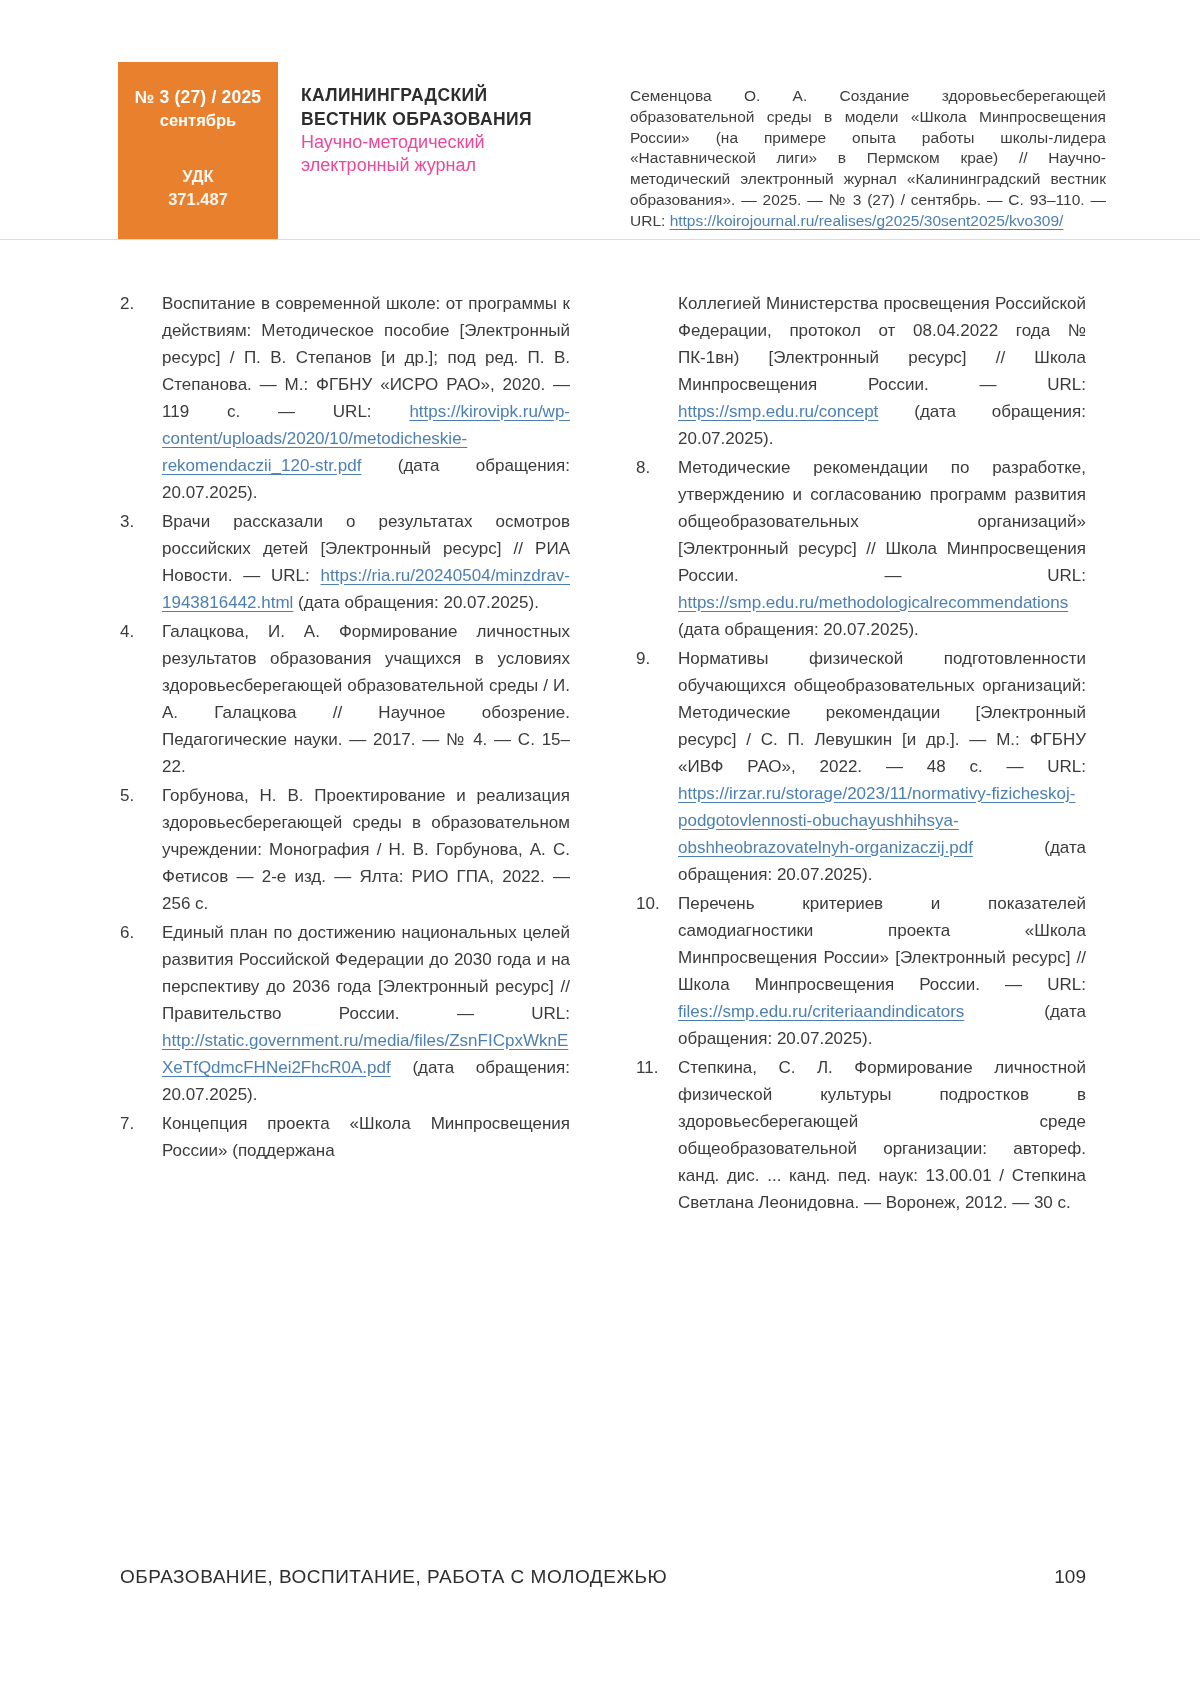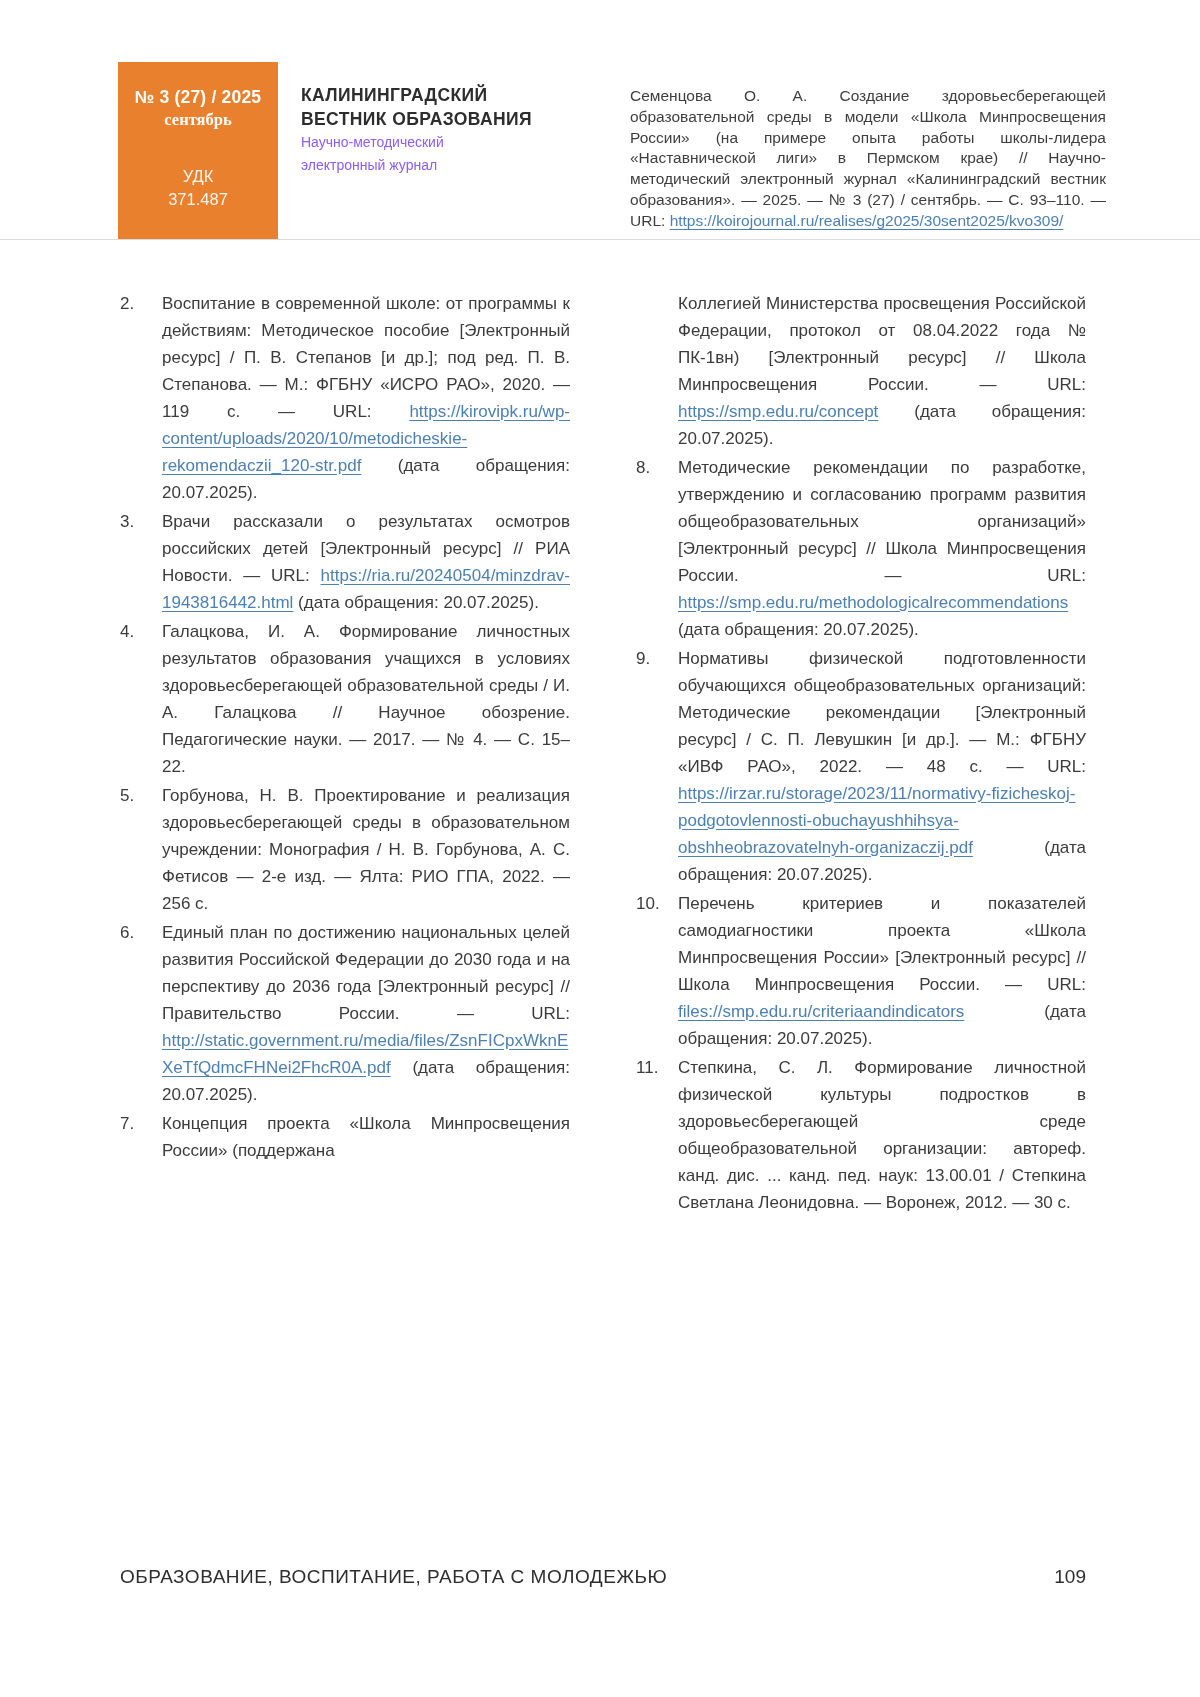--- a/index.html
+++ b/index.html
@@ -11,26 +11,26 @@
     color:var(--text,#3b3b3b);
     overflow:hidden;
   }
   
   .issue-box{
     position:absolute;left:118px;top:62px;width:160px;height:177px;
     background:var(--accent,#e8802e);
     color:#ffffff;text-align:center;box-sizing:border-box;padding-top:23px;
   }
   .issue-num{font-size:17.5px;font-weight:700;letter-spacing:.2px;line-height:24px;}
-  .issue-month{font-size:16.5px;font-weight:700;line-height:22px;font-family:Liberation Serif, serif;}
-  .udk-block{margin-top:34px;color:rgba(255,255,255,.93);}
+  .issue-month{font-size:16.5px;font-weight:700;line-height:22px;}
+  .udk-block{margin-top:34px;color:rgba(255,255,255,.93);font-weight:bold;}
   .udk-label,.udk-number{font-size:16.5px;line-height:23px;}
   .journal-block{position:absolute;left:274px;top:83px;width:300px;margin-left:27px;}
   .jt-bold{font-size:17.5px;font-weight:700;color:#2d2d2d;line-height:24px;letter-spacing:.4px;}
-  .jt-sub{font-size:14px;color:#8b5cf6;line-height:23px;}
+  .jt-sub{font-size:18px;color:#ec4899;line-height:23px;}
   .citation{
     position:absolute;left:630px;top:86px;width:476px;
     font-size:15.5px;line-height:20.8px;color:#3e3e3e;
     text-align:justify;hyphens:auto;
   }
   .rule{position:absolute;left:0;right:0;top:239px;height:1px;background:var(--divider,#dbdbdb);}
   
   .columns{
     position:absolute;left:120px;top:290px;width:966px;
     display:grid;grid-template-columns:1fr 1fr;column-gap:66px;

